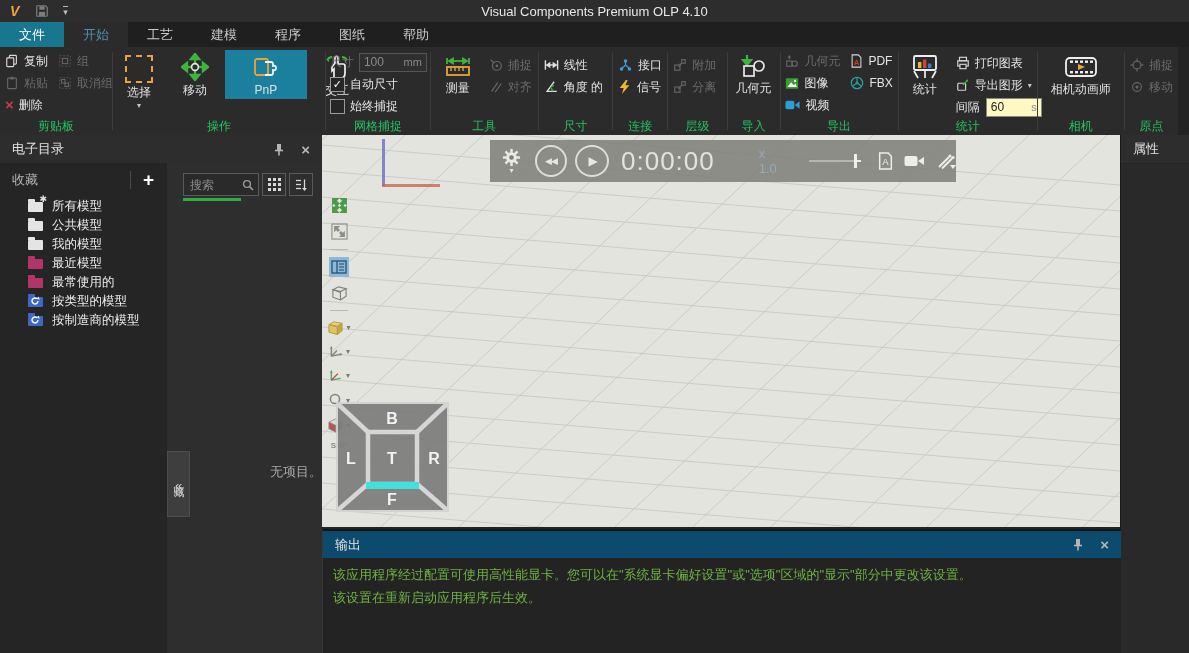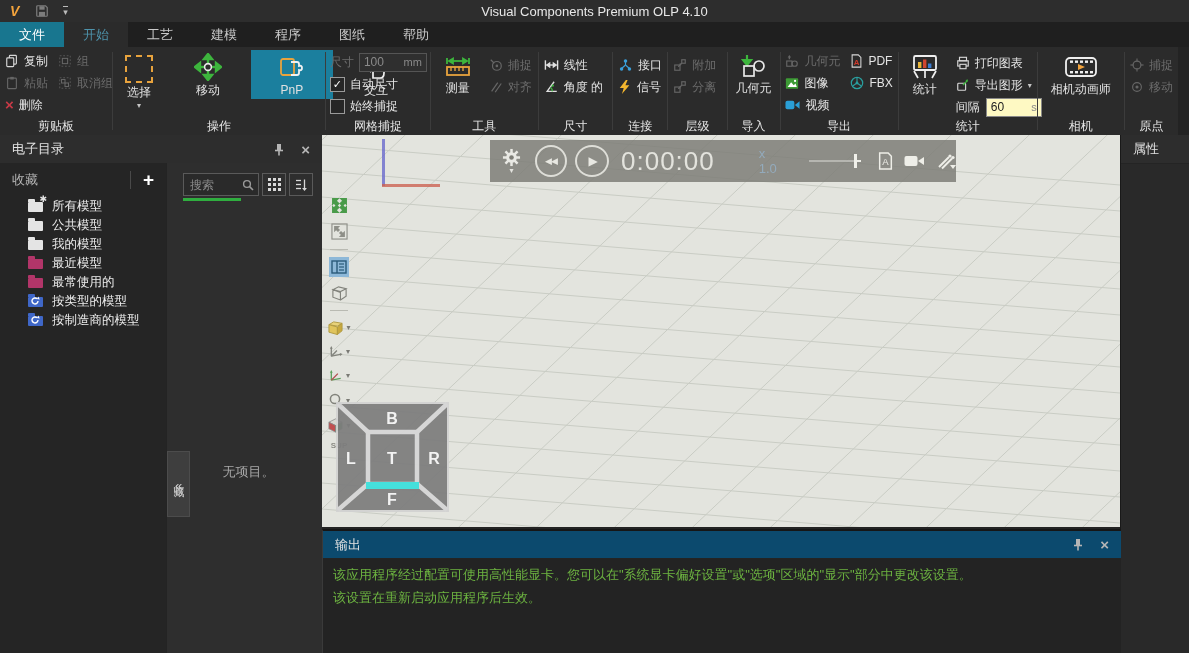--- a/index.html
+++ b/index.html
@@ -14,21 +14,21 @@
   .apptitle{position:absolute;left:0;right:0;text-align:center;color:#e8e8e8;font-size:13px;pointer-events:none}
   
   .tabbar{position:absolute;top:22px;left:0;right:0;height:25px;background:#1f1f1f;display:flex;}
   .tab{padding:0 19px;display:flex;align-items:center;color:#c9c9c9;font-size:13px;cursor:default}
   .tab.file{background:#18768f;color:#fff;}
   .tab.active{background:#2b2b2b;color:#4e93ab;}
   
   .ribbon{position:absolute;top:47px;left:0;right:11px;height:88px;background:#2b2b2b;display:flex;border-bottom:2px solid #191919;}
   .rgroup{display:flex;flex-direction:column;padding-top:3px;}
   .rc{flex:1;display:flex;align-items:flex-start;}
-  .glabel{height:17px;line-height:17px;text-align:center;color:#e5e5e5;font-size:12px;}
+  .glabel{height:17px;line-height:17px;text-align:center;color:#22c55e;font-size:12px;}
   .gdiv{width:1px;background:#3c3c3c;margin:5px 0;}
   .scol{display:flex;flex-direction:column;}
   .srow{display:flex;align-items:center;gap:5px;height:22px;padding:0 5px;white-space:nowrap;color:#e4e4e4;}
   .dis{color:#6b6b6b;}
   .big{display:flex;flex-direction:column;align-items:center;gap:3px;padding:3px 5px 2px;min-width:42px;}
   .big .blabel{line-height:13px;text-align:center}
   .big.on{background:#1b7f9e;}
   .ddv{font-size:8px;color:#c5c5c5;line-height:7px}
   .selbox{width:24px;height:24px;border:2px dashed #e8a33d;margin-top:2px}
   .cb{width:13px;height:13px;border:1px solid #9a9a9a;background:#262626;display:flex;align-items:center;justify-content:center;font-size:11px;color:#fff;}
@@ -49,21 +49,21 @@
   .folder.pink{background:#b23569}.folder.blue{background:#3f67c8}
   .folder .ref{position:absolute;left:2px;top:-1px;}
   .folder .gearm{position:absolute;right:-4px;top:-7px;color:#e4e4e4;font-size:9px;line-height:9px}
   .itemcol{position:absolute;top:28px;left:166px;right:0;bottom:0;background:#2e2e2e;border-left:1px solid #242424}
   .srchrow{display:flex;align-items:center;gap:3px;padding:10px 0 0 16px;}
   .srch{display:flex;align-items:center;width:66px;height:21px;background:#2a2a2a;border:1px solid #5a5a5a;padding:0 4px;}
   .srch input{flex:1;width:30px;background:transparent;border:0;outline:0;color:#cfcfcf;font-size:12px;font-family:inherit}
   .srch input::placeholder{color:#8a8a8a}
   .tbtn{width:22px;height:21px;border:1px solid #5a5a5a;display:flex;align-items:center;justify-content:center;background:#2e2e2e}
   .greenbar{margin:2px 0 0 16px;width:58px;height:3px;background:#2fae3f;}
-  .noitems{position:absolute;top:300px;left:8px;right:0;text-align:center;color:#a8a8a8;font-size:13px;}
+  .noitems{position:absolute;top:300px;left:8px;right:0;text-align:right;color:#a8a8a8;font-size:13px;}
   .vtab{position:absolute;left:0px;top:288px;width:21px;height:64px;background:#3e3e3e;color:#c9c9c9;
         display:flex;flex-direction:column;align-items:center;justify-content:center;gap:2px;border:1px solid #4c4c4c;}
   .vtab .vt{writing-mode:vertical-rl;text-orientation:upright;font-size:11px;letter-spacing:1px;}
   .vtab .ar{font-size:13px;line-height:12px}
   
   .viewport{position:absolute;top:135px;left:322px;width:798px;height:392px;background:#e3e4de;overflow:hidden;}
   .axisv{position:absolute;left:60px;top:4px;width:3px;height:47px;background:#6a6acc;opacity:.8}
   .axish{position:absolute;left:60px;top:49px;width:58px;height:3px;background:#cc6352;opacity:.8}
   .playbar{position:absolute;left:168px;top:5px;width:466px;height:42px;background:rgba(122,122,116,.82);
            display:flex;align-items:center;color:#e7e7e2;}
@@ -167,21 +167,21 @@
               </span>
             <span>取消组</span>
           </div>
         </div>
       </div>
       <div class="glabel">剪贴板</div>
     </div>
     <div class="gdiv"></div>
 
     <div class="rgroup" style="width:212px">
-      <div class="rc" style="justify-content:space-between;gap:17px">
+      <div class="rc" style="justify-content:space-between;gap:4px">
         <div class="big">
           <span class="selbox"></span>
           <span class="blabel">选择</span>
           <span class="ddv">▾</span>
         </div>
         <div class="big">
           <span>
               <svg width="28" height="28" viewBox="0 0 28 28">
                 <g stroke="#3db53d" stroke-width="2.4" fill="#3db53d">
                   <line x1="14" y1="5" x2="14" y2="23"></line>

